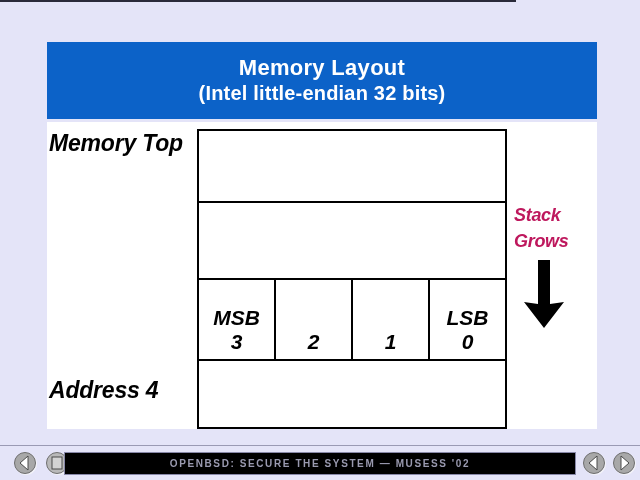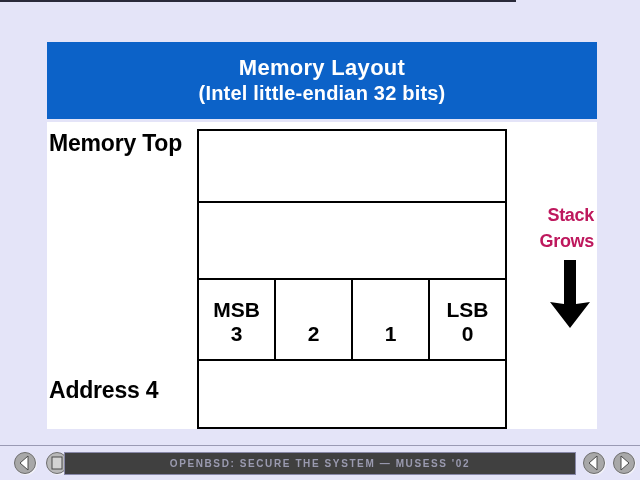--- a/index.html
+++ b/index.html
@@ -15,21 +15,20 @@
     font-family: "Liberation Sans", sans-serif;
     -webkit-font-smoothing: none;
   }
   #slide {
     position: relative;
     width: 516px;
     height: 480px;
     background: #e4e4f8;
     box-sizing: border-box;
     border-top: 2px solid #2a2a3a;
-    text-align: right;
   }
 
   
   .title-banner {
     position: absolute;
     left: 47px;
     top: 40px;
     width: 550px;
     height: 77px;
     background: #0c62c8;
@@ -57,20 +56,21 @@
   }
 
   
   .stage {
     position: absolute;
     left: 47px;
     top: 120px;
     width: 550px;
     height: 307px;
     background: #ffffff;
+    font-style: italic;
   }
 
   
   .mem-table {
     position: absolute;
     left: 150px;   
     top: 7px;      
     width: 310px;  
     height: 300px; 
     border: 2px solid #000000;
@@ -90,21 +90,21 @@
   .mem-row.r4 { height: 66px; }
 
   .byte-cell {
     flex: 1 1 0;
     box-sizing: border-box;
     border-right: 2px solid #000;
     display: flex;
     flex-direction: column;
     align-items: center;
     justify-content: flex-end;
-    padding-bottom: 12px;
+    padding-bottom: 4px;
   }
   .byte-cell:last-child { border-right: none; }
   .byte-tag {
     font-size: 21px;
     font-weight: bold;
     color: #000;
     line-height: 23px;
     height: 23px;
   }
   .byte-tag.blank { visibility: hidden; }
@@ -190,21 +190,21 @@
   .nav-btn svg { position: absolute; left: 0; top: 0; }
 
   .footer-title {
     position: absolute;
     left: 64px;
     top: 6px;
     width: 512px;
     height: 23px;
     border: 1px solid #8888a8;
     box-sizing: border-box;
-    background: #404040;
+    background: #000000;
     display: flex;
     align-items: center;
     justify-content: center;
   }
   .footer-title span {
     font-size: 10px;
     font-weight: bold;
     letter-spacing: 1.6px;
     color: #9a9ab0;
     font-variant: small-caps;

